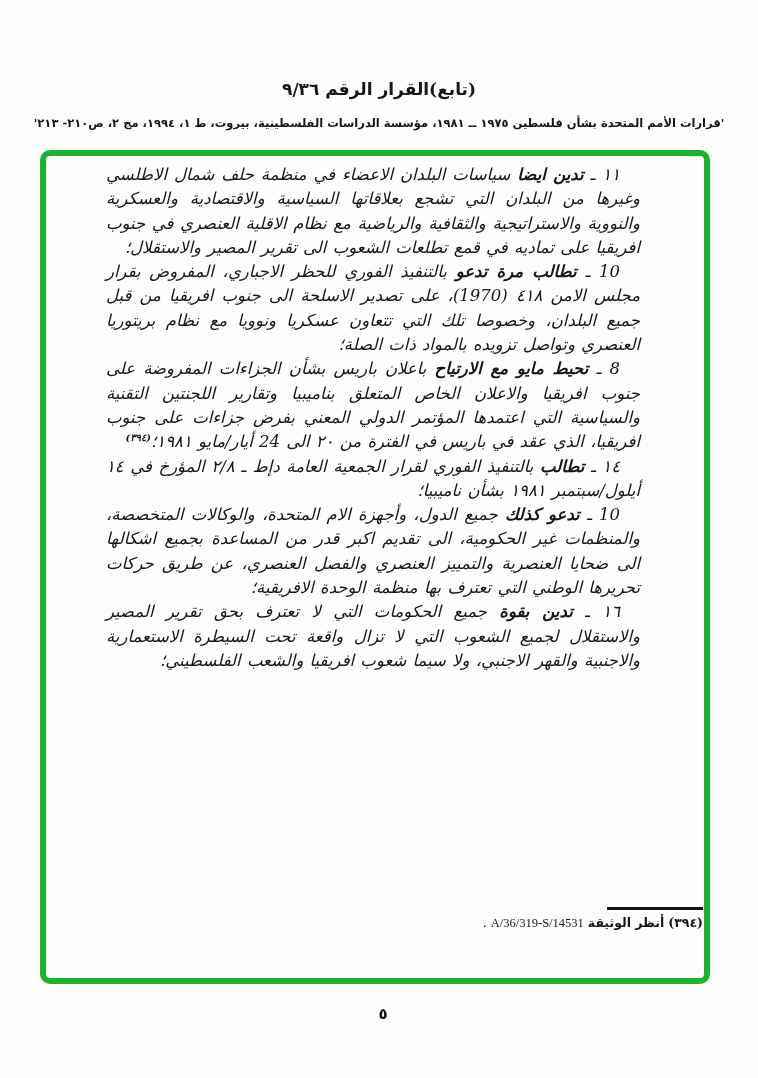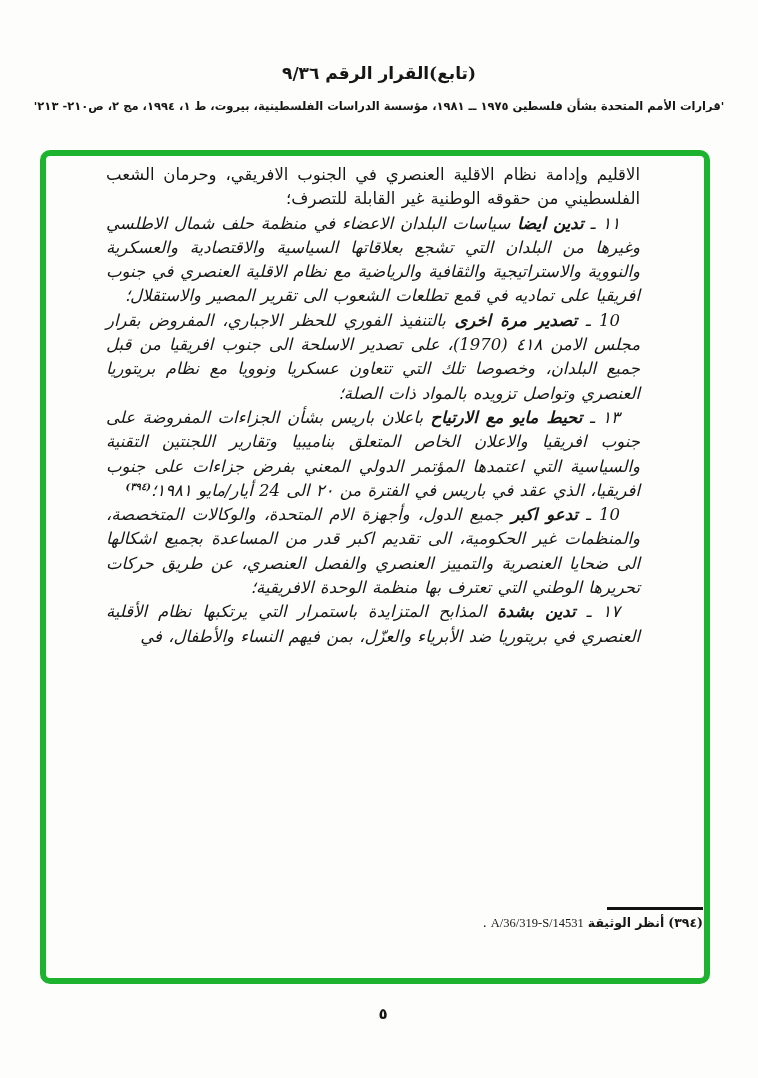--- a/index.html
+++ b/index.html
@@ -5,27 +5,27 @@
   html,body{margin:0;padding:0;}
   body{
     position:relative;
     width:758px;height:1078px;
     background:#fdfdfc;
     color:#161616;
     font-family:"DejaVu Serif","DejaVu Sans",serif;
     overflow:hidden;
   }
   .doc-title{
-    position:absolute;top:63px;left:0;width:758px;
+    position:absolute;top:79px;left:0;width:758px;
     text-align:center;direction:rtl;
     font-size:17px;font-weight:bold;
     letter-spacing:0.5px;
   }
   .doc-citation{
-    position:absolute;top:99px;left:0;width:758px;
+    position:absolute;top:116px;left:0;width:758px;
     text-align:center;direction:rtl;
     font-size:11.5px;font-weight:bold;
     white-space:nowrap;
   }
   .highlight-frame{
     position:absolute;left:40px;top:150px;
     width:670px;height:834px;
     box-sizing:border-box;
     border:6px solid #1db32f;
     border-radius:10px;
@@ -71,26 +71,26 @@
 </head>
 <body>
 
 <div class="doc-title">(تابع)القرار الرقم  ٩/٣٦</div>
 
 <div class="doc-citation">'قرارات الأمم المتحدة بشأن فلسطين ١٩٧٥ ــ ١٩٨١، مؤسسة الدراسات الفلسطينية، بيروت، ط ١، ١٩٩٤، مج ٢، ص٢١٠- ٢١٣'</div>
 
 <div class="highlight-frame"></div>
 
 <div class="body-text">
-  <p class="para"><span>الاقليم وإدامة نظام الاقلية العنصري في الجنوب الافريقي، وحرمان الشعب الفلسطيني من حقوقه الوطنية غير القابلة للتصرف؛</span></p>
   <p class="para numbered"><span>١١ ـ </span><b>تدين ايضا</b><span> سياسات البلدان الاعضاء في منظمة حلف شمال الاطلسي وغيرها من البلدان التي تشجع بعلاقاتها السياسية والاقتصادية والعسكرية والنووية والاستراتيجية والثقافية والرياضية مع نظام الاقلية العنصري في جنوب افريقيا على تماديه في قمع تطلعات الشعوب الى تقرير المصير والاستقلال؛</span></p>
-  <p class="para numbered"><span>10 ـ </span><b>تصدير مرة اخرى</b><span> بالتنفيذ الفوري للحظر الاجباري، المفروض بقرار مجلس الامن ٤١٨ (1970)، على تصدير الاسلحة الى جنوب افريقيا من قبل جميع البلدان، وخصوصا تلك التي تتعاون عسكريا ونوويا مع نظام بريتوريا العنصري وتواصل تزويده بالمواد ذات الصلة؛</span></p>
-  <p class="para numbered"><span>١٣ ـ </span><b>تحيط مايو مع الارتياح</b><span> باعلان باريس بشأن الجزاءات المفروضة على جنوب افريقيا والاعلان الخاص المتعلق بناميبيا وتقارير اللجنتين التقنية والسياسية التي اعتمدها المؤتمر الدولي المعني بفرض جزاءات على جنوب افريقيا، الذي عقد في باريس في الفترة من ٢٠ الى 24 أيار/مايو ١٩٨١؛</span><span class="fn-sup">(٣٩٤)</span></p>
-  <p class="para numbered"><span>10 ـ </span><b>تدعو اكبر</b><span> جميع الدول، وأجهزة الام المتحدة، والوكالات المتخصصة، والمنظمات غير الحكومية، الى تقديم اكبر قدر من المساعدة بجميع اشكالها الى ضحايا العنصرية والتمييز العنصري والفصل العنصري، عن طريق حركات تحريرها الوطني التي تعترف بها منظمة الوحدة الافريقية؛</span></p>
-  <p class="para numbered"><span>١٧ ـ </span><b>تدين بشدة</b><span> المذابح المتزايدة باستمرار التي يرتكبها نظام الأقلية العنصري في بريتوريا ضد الأبرياء والعزّل، بمن فيهم النساء والأطفال، في</span></p>
+  <p class="para numbered"><span>10 ـ </span><b>تطالب مرة تدعو</b><span> بالتنفيذ الفوري للحظر الاجباري، المفروض بقرار مجلس الامن ٤١٨ (1970)، على تصدير الاسلحة الى جنوب افريقيا من قبل جميع البلدان، وخصوصا تلك التي تتعاون عسكريا ونوويا مع نظام بريتوريا العنصري وتواصل تزويده بالمواد ذات الصلة؛</span></p>
+  <p class="para numbered"><span>8 ـ </span><b>تحيط مايو مع الارتياح</b><span> باعلان باريس بشأن الجزاءات المفروضة على جنوب افريقيا والاعلان الخاص المتعلق بناميبيا وتقارير اللجنتين التقنية والسياسية التي اعتمدها المؤتمر الدولي المعني بفرض جزاءات على جنوب افريقيا، الذي عقد في باريس في الفترة من ٢٠ الى 24 أيار/مايو ١٩٨١؛</span><span class="fn-sup">(٣٩٤)</span></p>
+  <p class="para numbered"><span>١٤ ـ </span><b>تطالب</b><span> بالتنفيذ الفوري لقرار الجمعية العامة دإط ـ ٢/٨ المؤرخ في ١٤ أيلول/سبتمبر ١٩٨١ بشأن ناميبيا؛</span></p>
+  <p class="para numbered"><span>10 ـ </span><b>تدعو كذلك</b><span> جميع الدول، وأجهزة الام المتحدة، والوكالات المتخصصة، والمنظمات غير الحكومية، الى تقديم اكبر قدر من المساعدة بجميع اشكالها الى ضحايا العنصرية والتمييز العنصري والفصل العنصري، عن طريق حركات تحريرها الوطني التي تعترف بها منظمة الوحدة الافريقية؛</span></p>
+  <p class="para numbered"><span>١٦ ـ </span><b>تدين بقوة</b><span> جميع الحكومات التي لا تعترف بحق تقرير المصير والاستقلال لجميع الشعوب التي لا تزال واقعة تحت السيطرة الاستعمارية والاجنبية والقهر الاجنبي، ولا سيما شعوب افريقيا والشعب الفلسطيني؛</span></p>
 </div>
 
 <div class="footnote-rule"></div>
 
 <div class="footnote">
   <span class="fn-marker">(٣٩٤)</span>
   <span class="fn-label">أنظر الوثيقة</span>
   <span class="fn-doc">A/36/319-S/14531</span>
   <span class="fn-period">.</span>
 </div>

